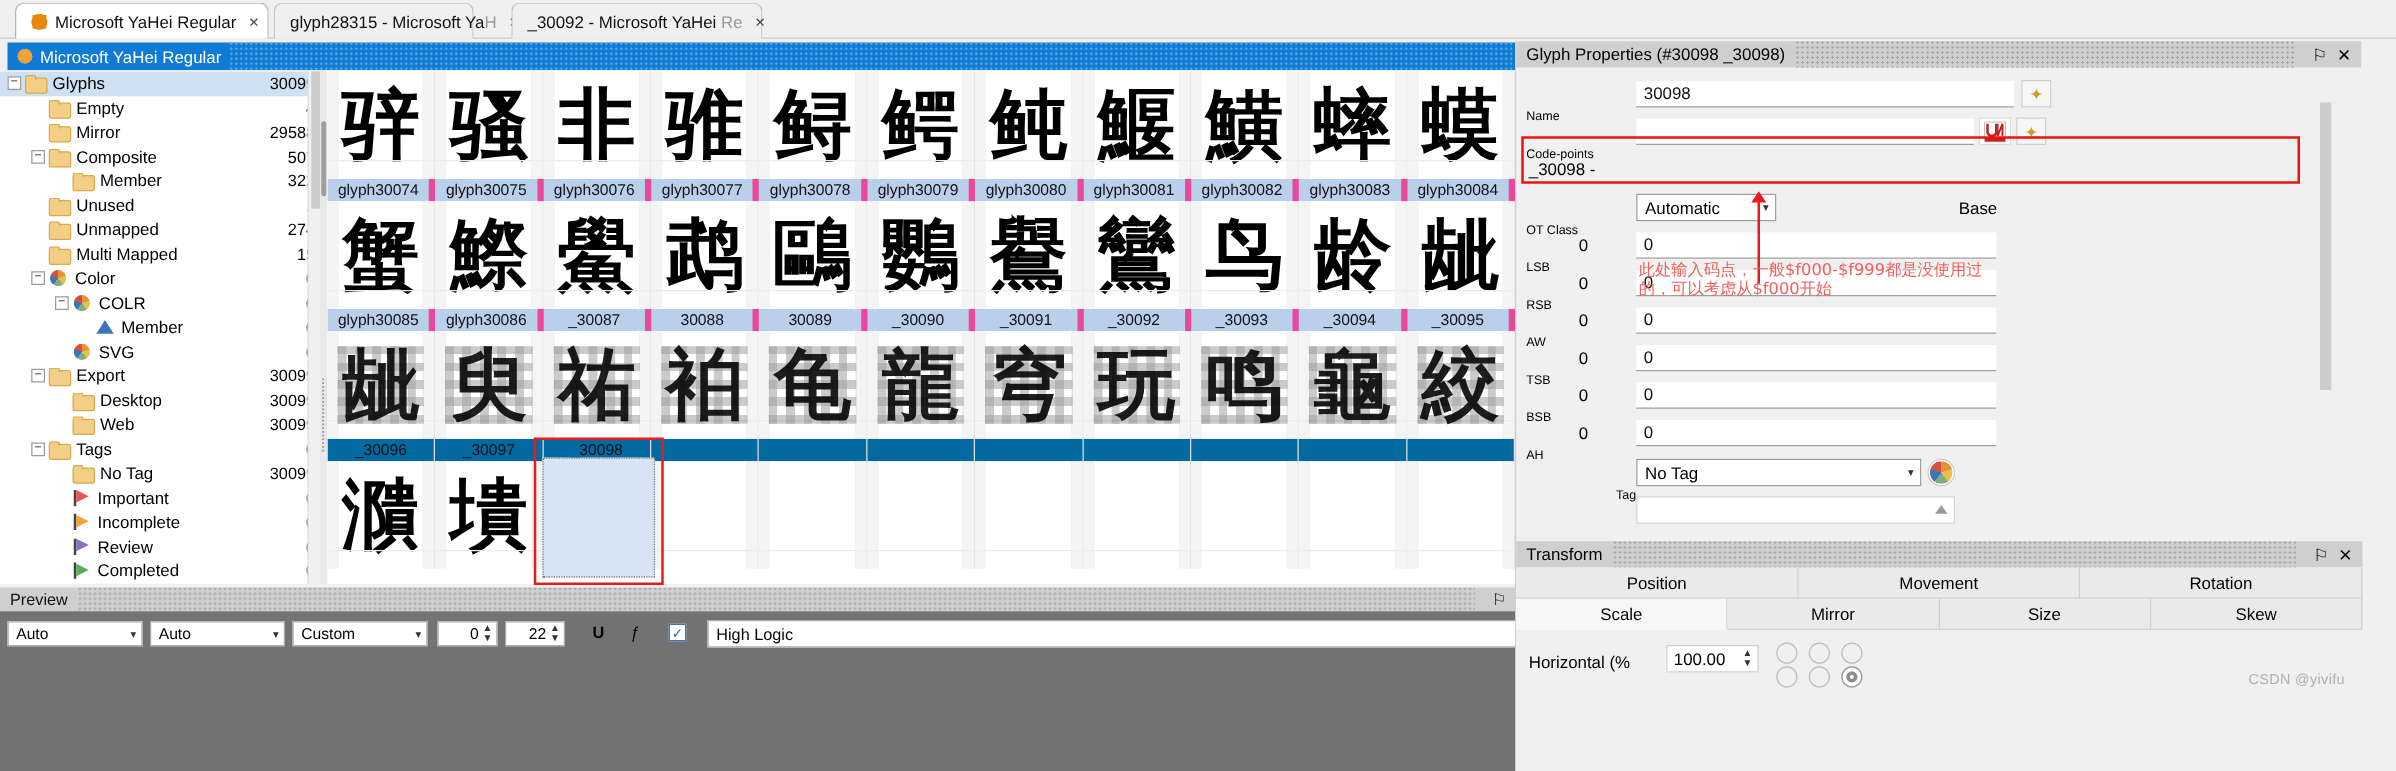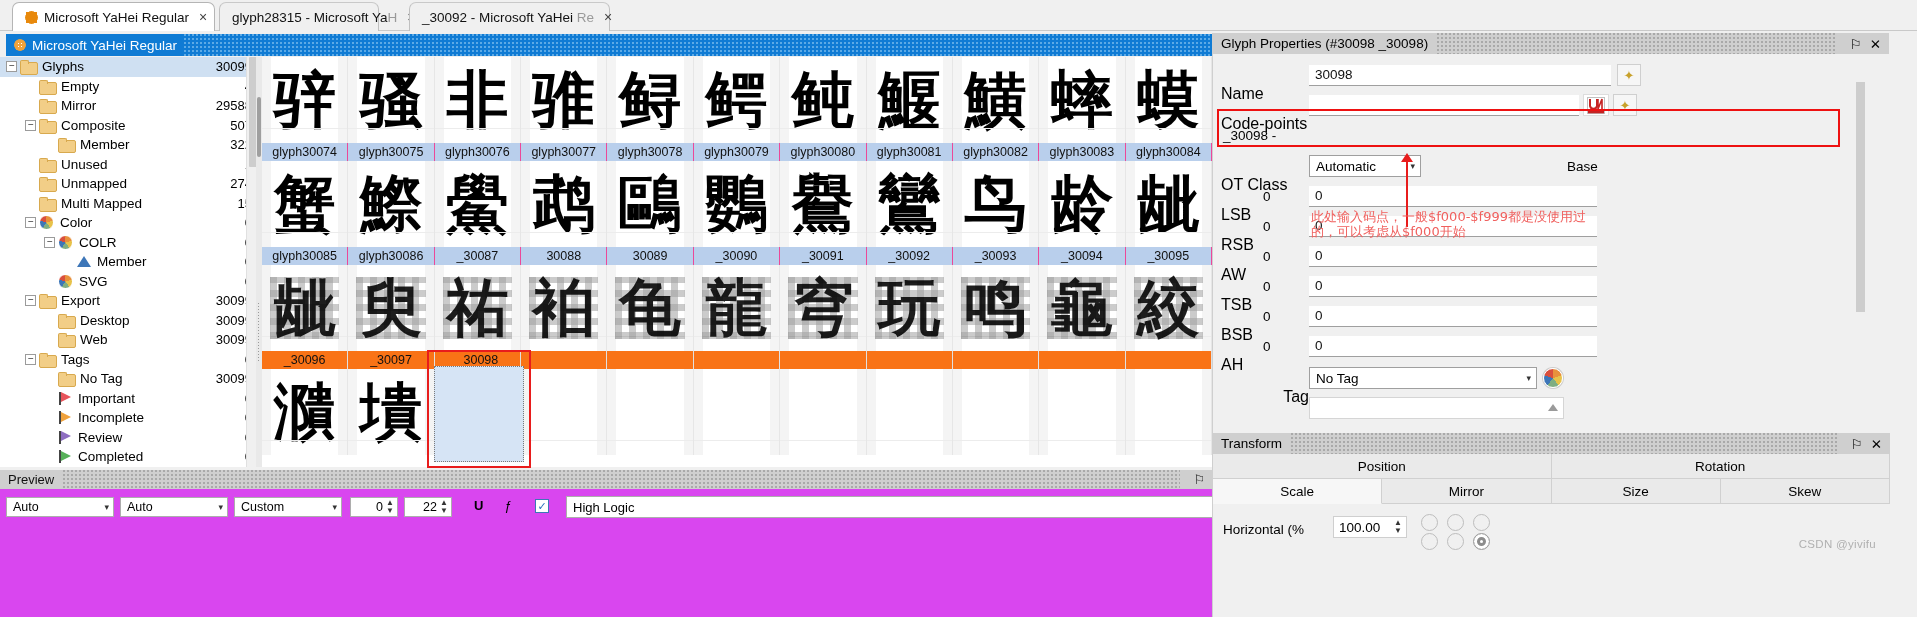--- a/index.html
+++ b/index.html
@@ -164,24 +164,24 @@
       repeating-linear-gradient(90deg, rgba(160,160,160,.55) 0 7px, rgba(255,255,255,0) 7px 14px),
       repeating-linear-gradient(0deg, rgba(140,140,140,.45) 0 7px, rgba(255,255,255,0) 7px 14px);
     mix-blend-mode:multiply; pointer-events:none;
   }
   .cell .baseline{
     position:absolute; left:0; right:0; bottom:14px; height:1px; background:#ececec;
   }
   .labels { display:flex; height:18px; background:#b9cfec; }
   .labels .lab {
     width:86.36px; flex:none; display:flex; align-items:center; justify-content:center;
-    font-size:12.5px; color:#111; border-right:1px solid #ec4899;
+    font-size:12.5px; color:#111; border-right:5px solid #ec4899;
     white-space:nowrap;
   }
-  .labels.plain { background:#f97316; }
+  .labels.plain { background:#0369a1; }
   .labels.plain .lab { border-right:1px solid #e0e0e0; }
 
   
   .selbox {
     position:absolute; border:2px solid #e81c1c; left:427px; top:350px;
     width:104px; height:118px; z-index:6; pointer-events:none;
   }
   .selcell-fill{
     position:absolute; left:434px; top:366px; width:90px; height:96px;
     background:#d6e4f5; border:1px dotted #7a7a7a; z-index:5;
@@ -213,21 +213,21 @@
   .panelhead{
     height:19px; background:#cfcfcf; display:flex; align-items:center;
     padding:0 6px 0 8px; font-size:13px; color:#111;
   }
   .panelhead .dots{
     flex:1; height:19px; margin:0 8px;
     background-image: radial-gradient(#a9a9a9 0.8px, transparent 0.9px);
     background-size:4px 4px; background-position:0 3px;
   }
   .panelhead .pin, .panelhead .x { padding:0 5px; cursor:pointer; font-size:13px;}
-  .prevbody{ position:relative; height:128px; background:#d946ef; padding-top:18px; }
+  .prevbody{ position:relative; height:128px; background:#737373; padding-top:18px; }
   .combo{
     position:absolute; height:20px; background:#fff; border:1px solid #adadad;
     display:flex; align-items:center; padding-left:6px; font-size:12.5px;
   }
   .combo .arr{ position:absolute; right:4px; font-size:9px; color:#333; }
   .spin{
     position:absolute; height:20px; background:#fff; border:1px solid #adadad;
     display:flex; align-items:center; justify-content:flex-end; padding-right:14px; font-size:12.5px;
   }
   .spin .updown{ position:absolute; right:3px; font-size:8px; line-height:8px; color:#333; text-align:center;}
@@ -245,21 +245,21 @@
   .rightpane{
     position:absolute; left:1212px; top:33px; width:677px; height:584px; background:#f0f0f0;
     border-left:1px solid #cfcfcf;
   }
   .rhead{
     height:21px; background:#cfcfcf; display:flex; align-items:center;
     padding-left:8px; font-size:13.5px;
   }
   .rbody{ position:relative; padding:6px 0 0 8px; }
   .prow{ display:flex; align-items:center; height:30px; }
-  .plabel{ width:88px; font-size:16px; flex:none;margin-top:37px; }
+  .plabel{ width:88px; font-size:10px; flex:none;margin-top:37px; }
   .pnum{ width:26px; font-size:13.5px; flex:none; }
   .pinput{
     flex:1; height:21px; background:#fff; border:none; border-bottom:1px solid #9f9f9f;
     display:flex; align-items:center; padding-left:6px; font-size:13.5px; color:#111;
   }
   .magic{
     width:24px;height:22px;flex:none;margin-left:6px;background:#f6f6f6;border:1px solid #cfcfcf;
     display:flex;align-items:center;justify-content:center;font-size:13px;color:#c8a12b;
   }
   .unicodebtn{
@@ -873,20 +873,23 @@
         <span>Transform</span>
         <span class="dots" style="flex:1;height:21px;margin:0 8px;background-image:radial-gradient(#a9a9a9 .8px,transparent .9px);background-size:4px 4px;background-position:0 3px;"></span>
         <span class="pin" style="padding:0 6px;">⚐</span>
         <span class="x" style="padding:0 8px 0 2px;">✕</span>
       </div>
       <div class="tabsrow" id="ttabs1">
           <div class="ttab">
             <span>Position</span>
           </div>
           <div class="ttab">
+            <span>Movement</span>
+          </div>
+          <div class="ttab">
             <span>Rotation</span>
           </div>
         </div>
       <div class="tabsrow" id="ttabs2">
           <div class="ttab active">
             <span>Scale</span>
           </div>
           <div class="ttab">
             <span>Mirror</span>
           </div>

